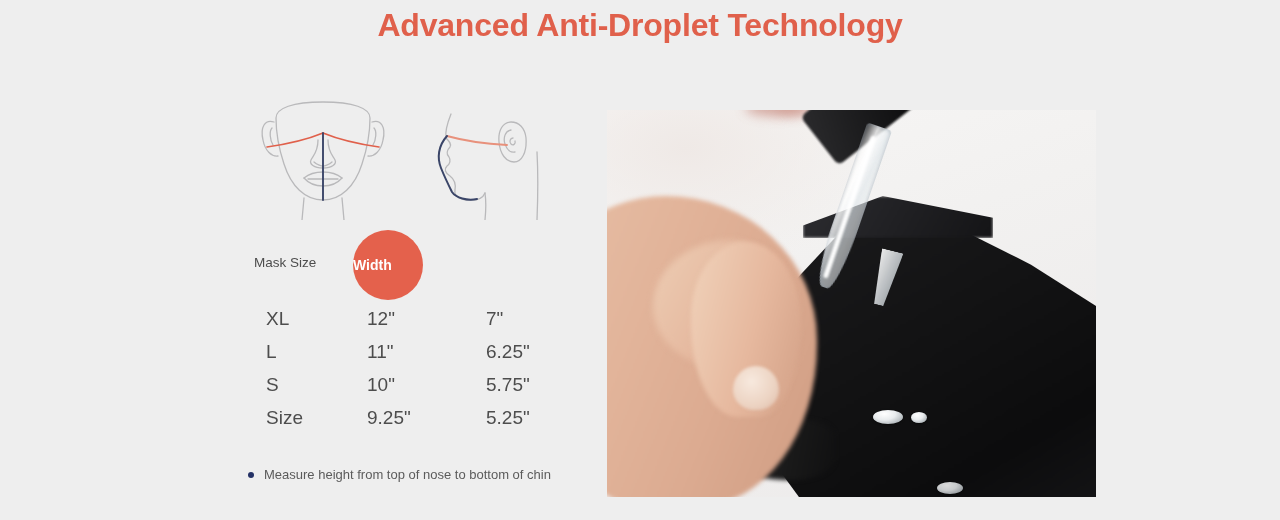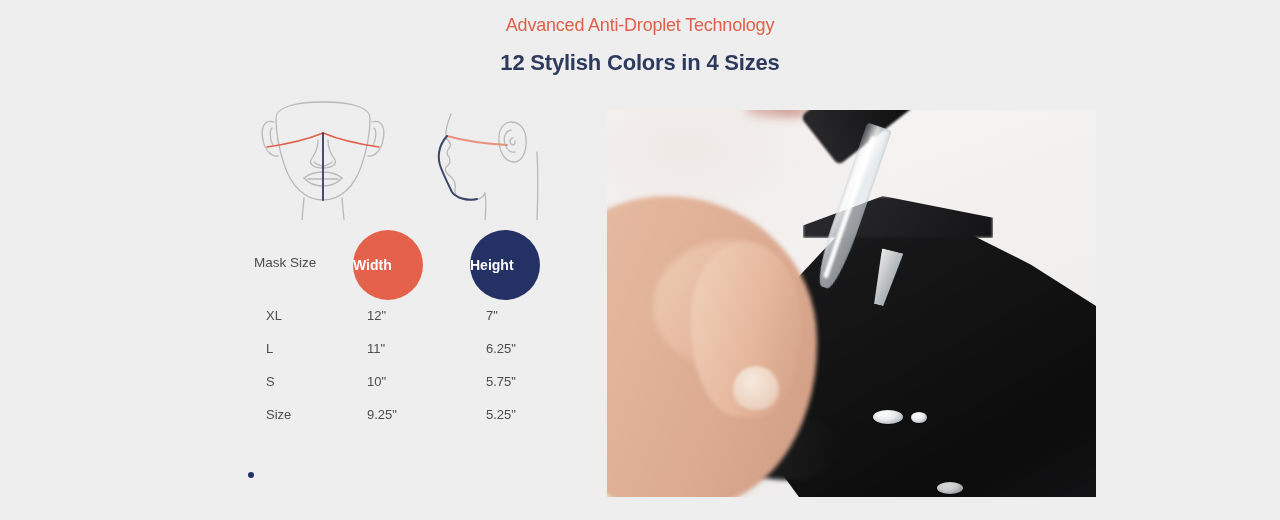--- a/index.html
+++ b/index.html
@@ -16,22 +16,22 @@
 
   
   .headings {
     position: absolute;
     top: 8px;
     left: 0;
     width: 1280px;
     text-align: center;
   }
   .title-primary {
-    font-size: 18px;
-    font-weight: normal;
+    font-size: 32px;
+    font-weight: bold;
     color: #e0604b;
     letter-spacing: -0.2px;
     line-height: 34px;
   }
   .title-secondary {
     font-size: 22px;
     font-weight: bold;
     color: #2d3a5e;
     letter-spacing: -0.2px;
     line-height: 34px;
@@ -85,21 +85,21 @@
     font-size: 14px;
     font-weight: bold;
   }
   .circle-width  { left: 113px; top: 0; background: #e4614c; }
   .circle-height { left: 230px; top: 0; background: #243165; }
 
   .table-rows { margin-top: 6px; }
   .trow {
     position: relative;
     height: 33px;
-    font-size: 13px;
+    font-size: 19px;
     color: #4d4d4d;
   }
   .trow .c-size   { position: absolute; left: 26px;  top: 0; }
   .trow .c-width  { position: absolute; left: 127px; top: 0; }
   .trow .c-height { position: absolute; left: 246px; top: 0; }
 
   
   .notes {
     position: absolute;
     top: 365px;
@@ -303,21 +303,20 @@
   }
   .bead-1 { left: 266px; top: 300px; width: 30px; height: 14px; }
   .bead-2 { left: 304px; top: 302px; width: 16px; height: 11px; }
   .bead-3 { left: 330px; top: 372px; width: 26px; height: 12px; opacity: .85; }
 </style>
 </head>
 <body>
 
 <div class="headings">
   <div class="title-primary">Advanced Anti-Droplet Technology</div>
-  <div class="title-secondary">12 Stylish Colors in 4 Sizes</div>
 </div>
 
 <div class="left-panel">
 
   <div class="diagrams">
 
     <svg class="diagram-front" width="150" height="120" viewBox="0 0 150 120">
       <g fill="none" stroke="#b9b9bb" stroke-width="1.3" stroke-linecap="round">
 
         <path d="M26 22 C17 19 12 27 15 40 C17 51 24 57 30 56"></path>
@@ -372,23 +371,20 @@
 
       <path d="M22 36 C13 46 12 58 16 68 C20 78 24 86 27 92 C31 98 42 101 52 99" fill="none" stroke="#3a4568" stroke-width="2" stroke-linecap="round"></path>
     </svg>
   </div>
 
   <div class="size-table">
     <div class="table-head">
       <div class="head-label">Mask Size</div>
       <div class="circle circle-width">
         <span>Width</span>
-      </div>
-      <div class="circle circle-height">
-        <span>Height</span>
       </div>
     </div>
 
     <div class="table-rows">
       <div class="trow">
         <span class="c-size">XL</span>
         <span class="c-width">12"</span>
         <span class="c-height">7"</span>
       </div>
       <div class="trow">
@@ -405,20 +401,21 @@
         <span class="c-size">Size</span>
         <span class="c-width">9.25"</span>
         <span class="c-height">5.25"</span>
       </div>
     </div>
   </div>
 
   <div class="notes">
     <div class="note">
       <span class="dot dot-height"></span>
+      <span>Measure height from top of nose to bottom of chin</span>
     </div>
   </div>
 </div>
 
 <div class="photo">
   <div class="photo-bg"></div>
   <div class="photo-lips"></div>
   <div class="photo-lips2"></div>
   <div class="fabric"></div>
   <div class="fabric-edge"></div>

